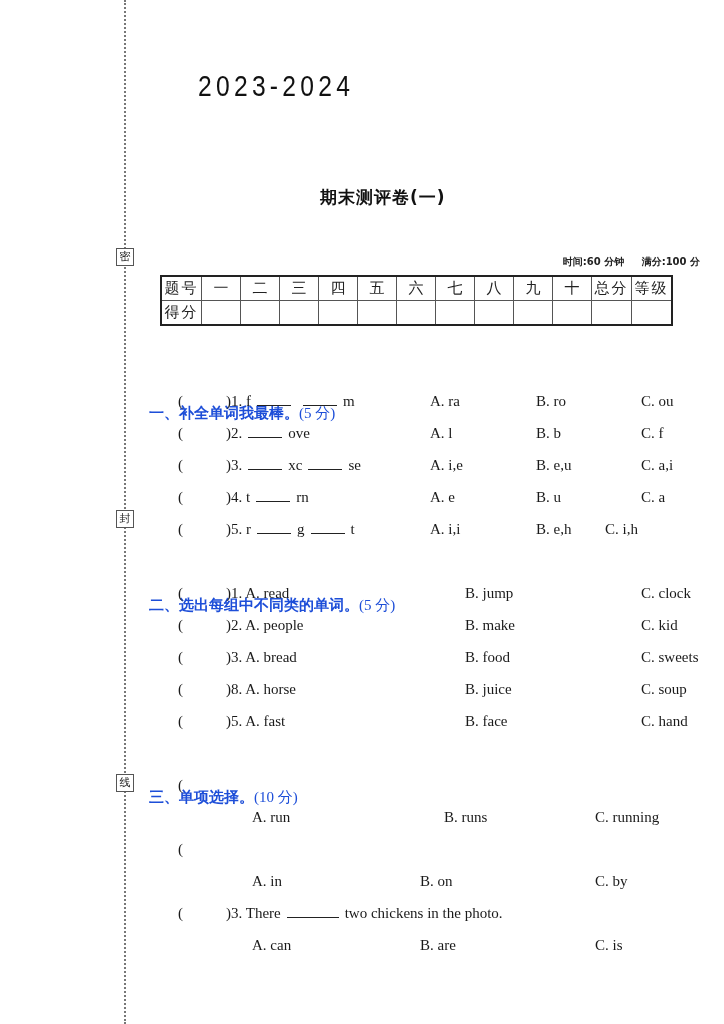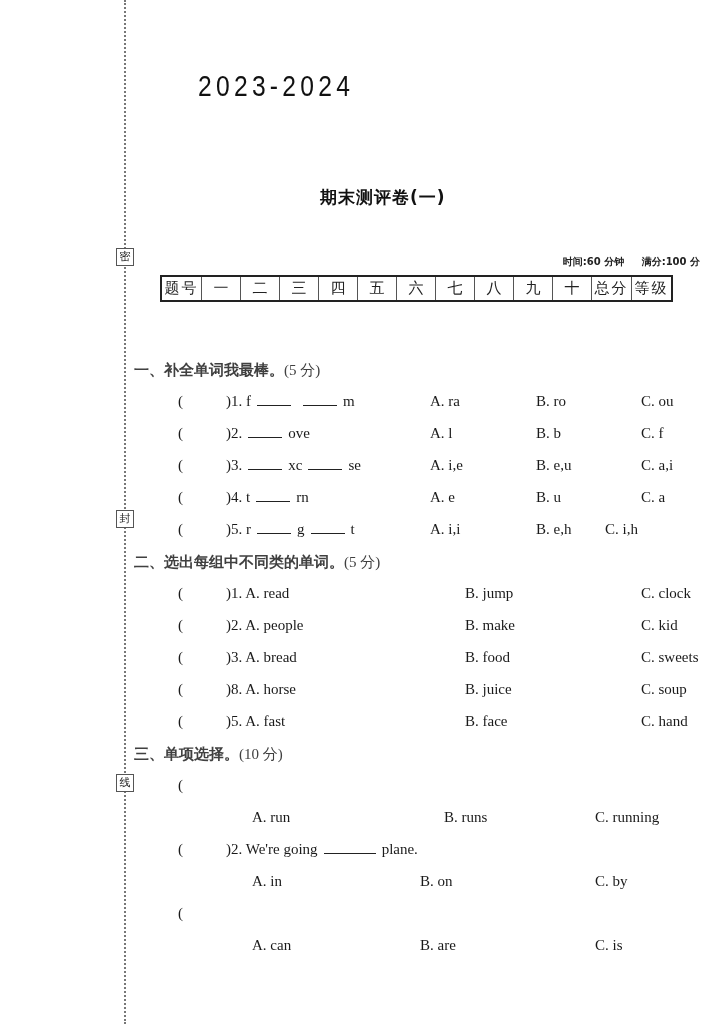--- a/index.html
+++ b/index.html
@@ -14,22 +14,22 @@
          font-size: 29px; letter-spacing: 5px; color: #111; transform: scaleX(0.85); transform-origin: left top; }
   .title { position: absolute; left: 320px; top: 186px; font-family: "DejaVu Sans", sans-serif;
          font-weight: bold; font-size: 17px; letter-spacing: 1px; color: #111; }
   .meta { position: absolute; right: 24px; top: 255px; font-size: 10px; font-family: "DejaVu Sans", sans-serif;
          font-weight: bold; color: #222; }
   .meta span { margin-left: 14px; }
   table.score { position: absolute; left: 160px; top: 275px; border-collapse: collapse; border: 2px solid #222; padding-left: 12px; }
   table.score td { border: 1px solid #555; width: 38px; height: 23px; text-align: center;
          font-family: "DejaVu Sans", sans-serif; font-size: 15px; padding: 0; color: #222; }
   table.score td.hdr { width: 39px; letter-spacing: 2px; }
-  .section-title { position: absolute; left: 134px; font-family: "DejaVu Sans", sans-serif;
-         font-weight: bold; font-size: 15px; color: #404040; }
+  .section-title { position: absolute; left: 149px; font-family: "DejaVu Sans", sans-serif;
+         font-weight: bold; font-size: 15px; color: #1d4ed8; margin-top: 43px; }
   .section-title .pts { font-weight: normal; font-family: "Liberation Serif", serif; }
   .row { position: absolute; left: 0; width: 724px; height: 22px; font-size: 15px; }
   .row > span { position: absolute; top: 0; white-space: nowrap; }
   .paren-open { left: 178px; }
   .qtext { left: 226px; }
   .blank { display: inline-block; width: 34px; border-bottom: 1px solid #222; margin: 0 6px; height: 12px; vertical-align: baseline; }
   .blank.long { width: 52px; }
 </style>
 </head>
 <body>
@@ -55,20 +55,35 @@
     <td>三</td>
     <td>四</td>
     <td>五</td>
     <td>六</td>
     <td>七</td>
     <td>八</td>
     <td>九</td>
     <td>十</td>
     <td class="hdr">总分</td>
     <td class="hdr">等级</td>
+  </tr>
+  <tr>
+    <td class="hdr">得分</td>
+    <td></td>
+    <td></td>
+    <td></td>
+    <td></td>
+    <td></td>
+    <td></td>
+    <td></td>
+    <td></td>
+    <td></td>
+    <td></td>
+    <td></td>
+    <td></td>
   </tr>
 </tbody>
   </table>
 
 <div class="section-title" style="top:361px">
   <span>一、补全单词我最棒。</span><span class="pts">(5 分)</span>
 </div>
 
 <div class="row" style="top:393px">
   <span class="paren-open">(</span>
@@ -146,27 +161,27 @@
 <div class="row" style="top:777px">
   <span class="paren-open">(</span>
 </div>
 <div class="row" style="top:809px">
   <span style="left:252px">A. run</span>
   <span style="left:444px">B. runs</span>
   <span style="left:595px">C. running</span>
 </div>
 <div class="row" style="top:841px">
   <span class="paren-open">(</span>
-  <span class="qtext"><span>)2. We're going</span><span class="blank long"></span><span>plane.</span></span>
 </div>
 <div class="row" style="top:873px">
   <span style="left:252px">A. in</span>
   <span style="left:420px">B. on</span>
   <span style="left:595px">C. by</span>
 </div>
 <div class="row" style="top:905px">
   <span class="paren-open">(</span>
+  <span class="qtext"><span>)3. There</span><span class="blank long"></span><span>two chickens in the photo.</span></span>
 </div>
 <div class="row" style="top:937px">
   <span style="left:252px">A. can</span>
   <span style="left:420px">B. are</span>
   <span style="left:595px">C. is</span>
 </div>
 
 </body></html>

